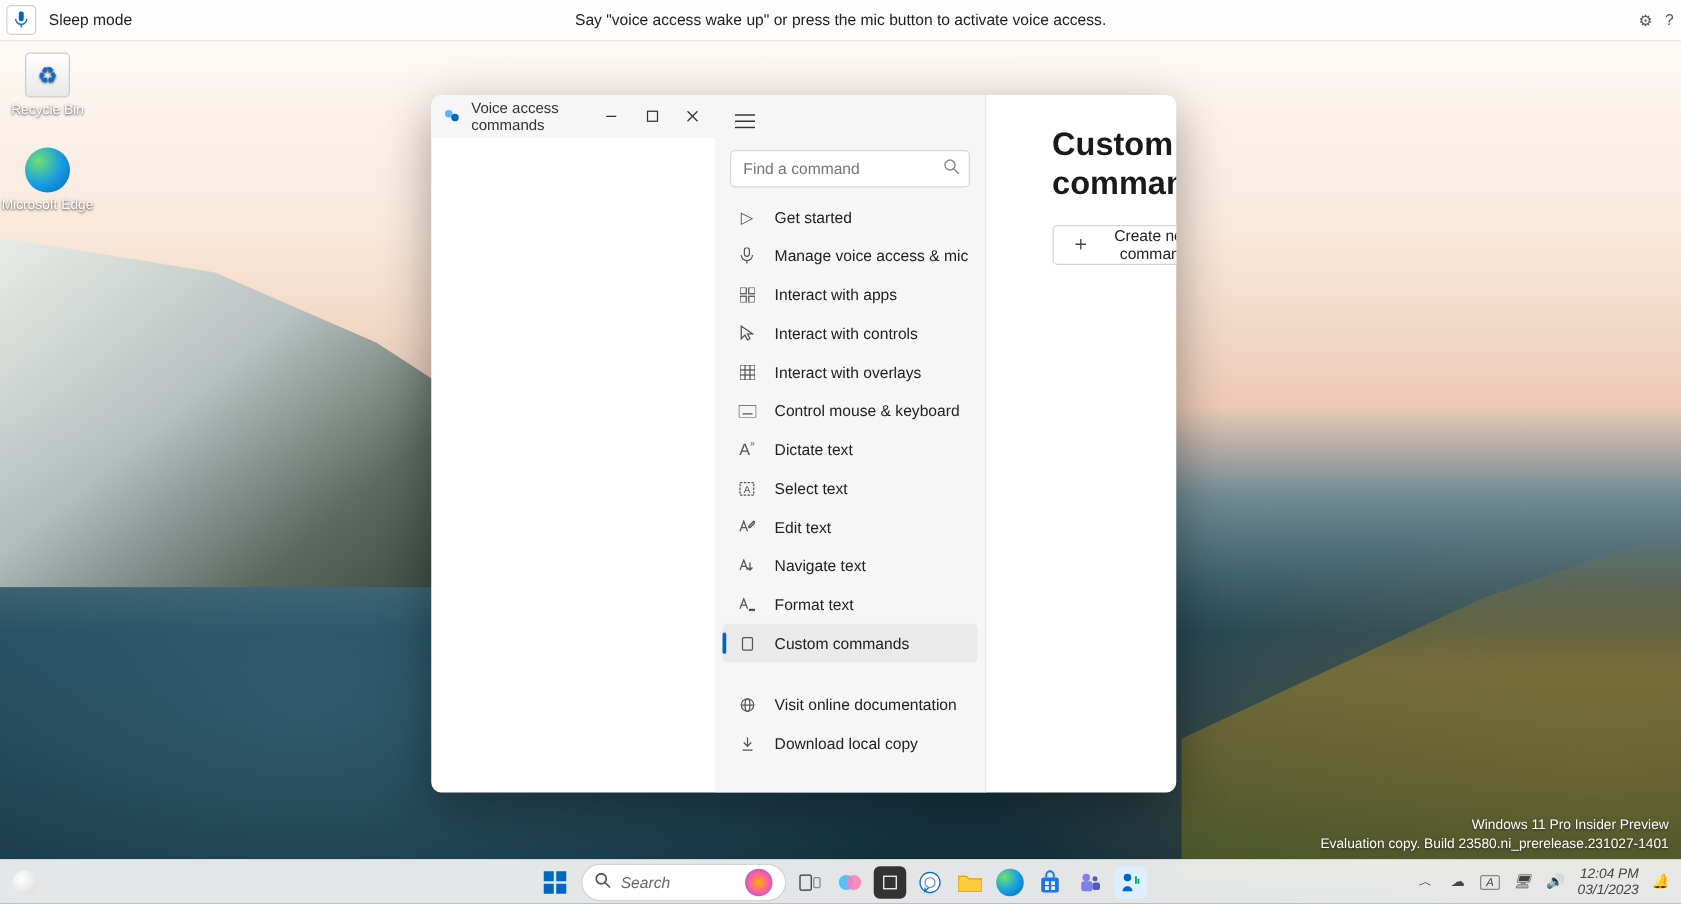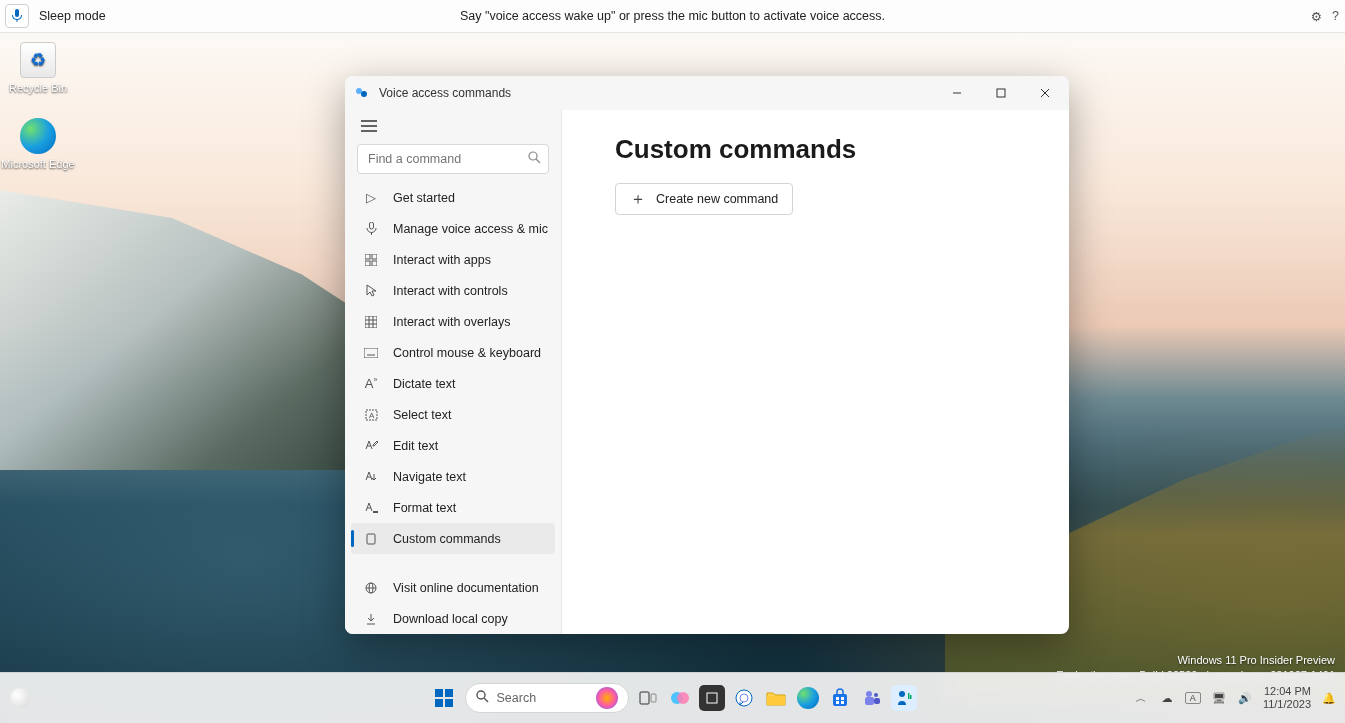--- a/index.html
+++ b/index.html
@@ -63,23 +63,23 @@
   .desk-icon { position:absolute; width:76px; text-align:center; color:#fff; font-size:11px; text-shadow:0 1px 2px rgba(0,0,0,0.8);}
   .desk-icon .ic{width:36px;height:36px;margin:0 auto 4px;display:flex;align-items:center;justify-content:center;border-radius:4px;}
   .recycle .ic{background:linear-gradient(#fff,#e8e8e8);border:1px solid #ccc;color:#0a6dd6;font-size:18px;}
   .edge .ic{background:radial-gradient(circle at 30% 30%,#6fe06f 0%,#1aa0e0 50%,#0067c0 100%);border-radius:50%;}
 
   
   .watermark{position:absolute;right:10px;bottom:40px;color:#fff;font-size:11px;text-align:right;text-shadow:0 1px 2px rgba(0,0,0,0.6);line-height:1.35;}
 
   
   .window{
-    position:absolute; left:345px; top:76px; width:724px; height:558px;
+    position:absolute; left:345px; top:76px; width:596px; height:558px;
     background:#fff; border-radius:8px; box-shadow:0 12px 40px rgba(0,0,0,0.35);
-    display:flex; flex-direction:column; overflow:hidden;
+    display:flex; overflow:hidden;
   }
   .titlebar{height:34px;display:flex;align-items:center;padding:0 2px 0 10px;font-size:12px;color:#333;background:#f6f6f6;}
   .titlebar .title-ic{width:16px;height:16px;margin-right:8px;color:#0067c0;display:flex;align-items:center;}
   .titlebar .spacer{flex:1;}
   .winbtn{width:44px;height:34px;display:flex;align-items:center;justify-content:center;color:#333;}
   .win-body{flex:1;display:flex;min-height:0;gap:27px;}
   
   .sidebar{width:217px;background:#f6f6f6;border-right:1px solid #e8e8e8;display:flex;flex-direction:column;padding-top:4px;}
   .hamburger{width:36px;height:34px;display:flex;align-items:center;justify-content:center;margin-left:6px;color:#333;}
   .search-wrap{margin:6px 12px 8px;position:relative;}
@@ -92,21 +92,21 @@
   .nav li.selected::before{content:"";position:absolute;left:0;top:7px;bottom:7px;width:3px;background:#0067c0;border-radius:2px;}
   .nav .gap{height:18px;}
   
   .main{flex:1;padding:18px 26px;overflow:auto;}
   .main h1{margin:6px 0 18px;font-size:26px;font-weight:600;color:#1a1a1a;}
   .main p{font-size:12.5px;color:#333;line-height:1.45;margin:0 0 18px;max-width:400px;}
   .create-btn{display:inline-flex;align-items:center;gap:10px;border:1px solid #d4d4d4;border-radius:4px;background:#fff;height:32px;padding:0 14px;font-size:12.5px;color:#222;}
   .create-btn .plus{font-size:16px;color:#444;line-height:1;}
 
   
-  .taskbar{position:absolute;left:0;right:0;bottom:0;height:51px;background:rgba(245,245,245,0.92);backdrop-filter:blur(6px);border-top:1px solid rgba(0,0,0,0.08);display:flex;align-items:center;}
+  .taskbar{position:absolute;left:0;right:0;bottom:0;height:36px;background:rgba(245,245,245,0.92);backdrop-filter:blur(6px);border-top:1px solid rgba(0,0,0,0.08);display:flex;align-items:center;font-style:italic;}
   .taskbar .weather{position:absolute;left:10px;display:flex;align-items:center;color:#777;}
   .taskbar .weather .cloud{width:20px;height:20px;border-radius:50%;background:radial-gradient(circle at 35% 35%,#fff,#d7d7d7);}
   .taskbar .center{position:absolute;left:50%;transform:translateX(-50%);display:flex;align-items:center;gap:6px;}
   .tb-icon{width:30px;height:30px;border-radius:4px;display:flex;align-items:center;justify-content:center;font-size:16px;}
   .searchbox{height:30px;width:164px;background:#fff;border:1px solid #d5d5d5;border-radius:15px;display:flex;align-items:center;padding:0 10px;gap:8px;font-size:12.5px;color:#666;}
   .searchbox .sico{color:#555;}
   .searchbox .decor{margin-left:auto;width:22px;height:22px;border-radius:50%;background:radial-gradient(circle,#ffae00,#ff5ea0,#6a5cff);}
   .tray{position:absolute;right:8px;display:flex;align-items:center;gap:10px;color:#444;font-size:11px;}
   .tray .clock{text-align:right;line-height:1.15;}
   .tray .ticn{width:16px;text-align:center;}
@@ -408,17 +408,17 @@
       </div>
   </div>
   <div class="tray">
     <span class="ticn">︿</span>
     <span class="ticn">☁</span>
     <span class="ticn" style="font-size:9px;border:1px solid #888;padding:0 2px;border-radius:2px">A</span>
     <span class="ticn">🖥</span>
     <span class="ticn">🔊</span>
     <div class="clock">
       <div>12:04 PM</div>
-      <div>11/1/2023</div>
+      <div>03/1/2023</div>
     </div>
     <span class="ticn">🔔</span>
   </div>
 </div>
 
 </body></html>

